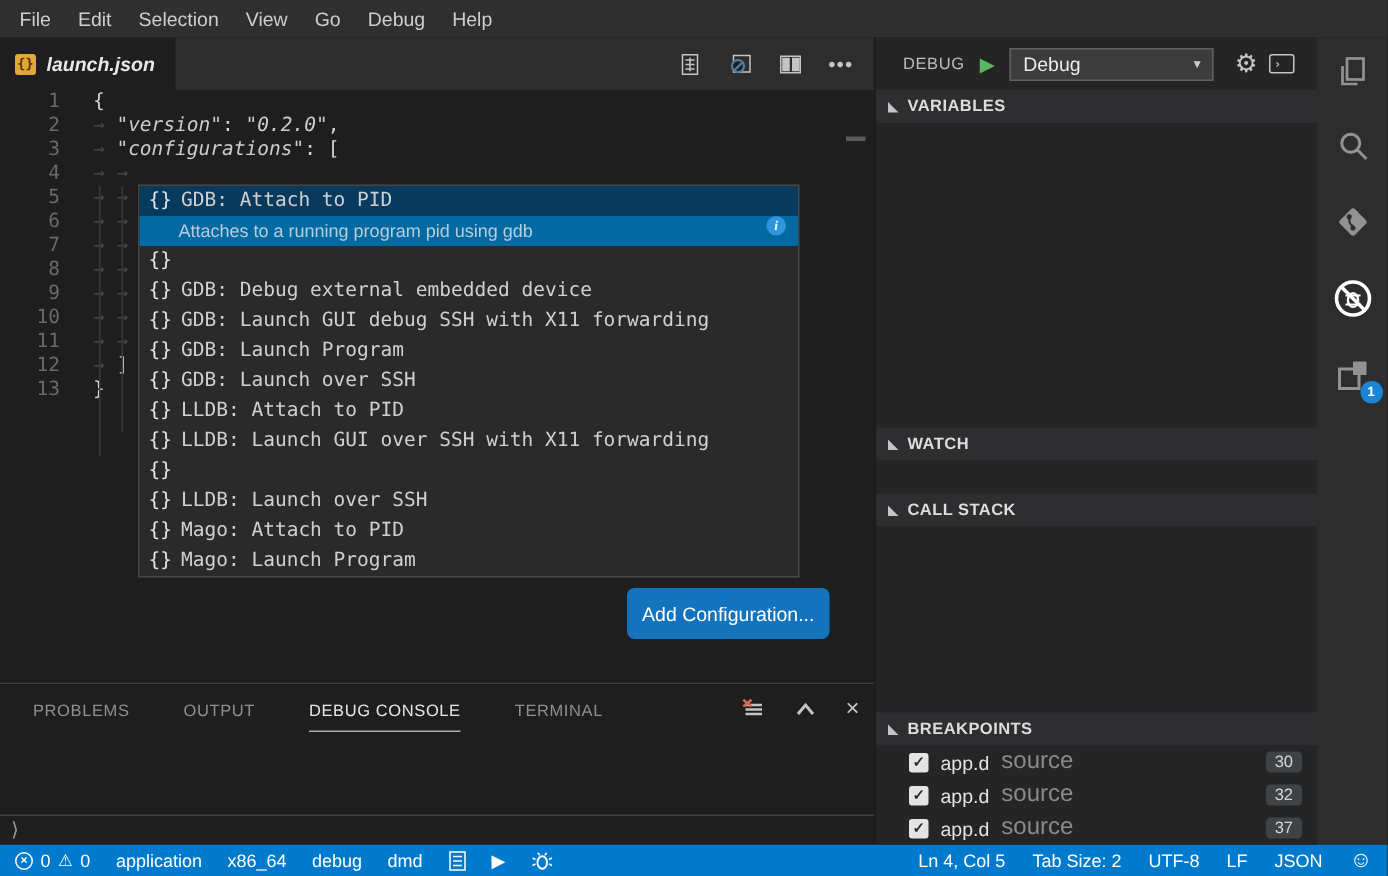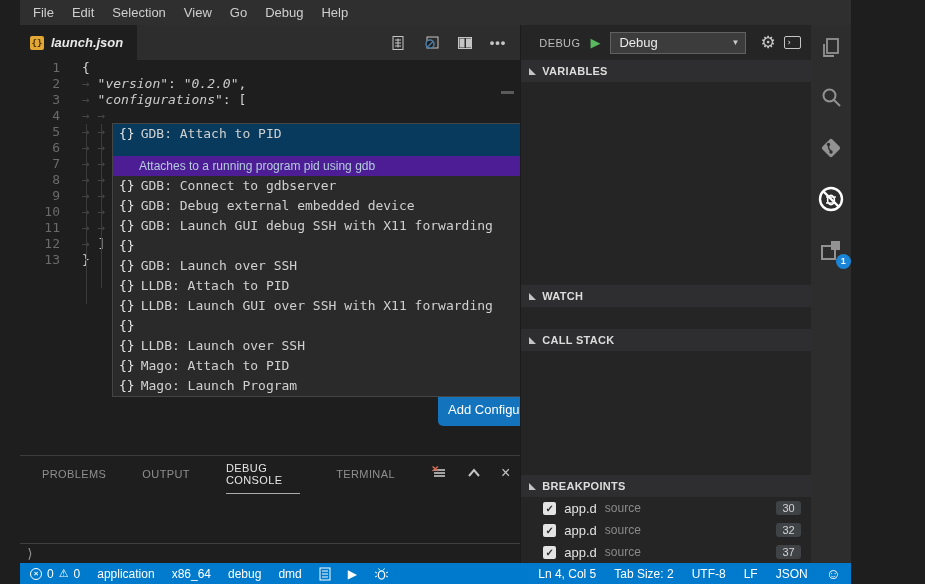--- a/index.html
+++ b/index.html
@@ -3,21 +3,21 @@
 <meta charset="utf-8">
 <style>
   * { box-sizing: border-box; }
   html,body { margin:0; padding:0; }
   body {
     width:925px; height:584px; overflow:hidden;
     background:#1e1e1e; color:#cccccc;
     font-family:"Liberation Sans", sans-serif; font-size:13px;
     -webkit-font-smoothing:antialiased;
   }
-  .app { position:relative; width:851px; height:584px;padding-left:20px; }
+  .app { position:relative; width:925px; height:584px; }
 
   
   .menubar { height:25px; background:#2f2f30; display:flex; align-items:center; padding-left:4px; }
   .menubar .menu-item { padding:0 9px; font-size:13px; color:#cfcfcf; cursor:default; }
 
   
   .main { display:flex; height:538px; }
   .left-col { width:583px; display:flex; flex-direction:column; }
 
   
@@ -42,22 +42,22 @@
   .indent-guide { position:absolute; width:1px; background:#3a3a3a; }
   .ruler-mark { position:absolute; right:6px; top:31px; width:13px; height:3px; background:#5a5a5a; }
 
   
   .suggest { position:absolute; left:92px; top:63px; width:441px; background:#2a2a2b;
     border:1px solid #454545; z-index:5; }
   .sg-row { height:20px; line-height:20px; display:flex; align-items:center; padding-left:6px;
     color:#d0d0d0; white-space:pre; }
   .sg-obj { color:#e6e6e6; margin-right:6px; }
   .sg-sel { background:#073a5c; }
-  .sg-desc { height:20px; line-height:20px; background:#4c1d95; display:flex; align-items:center;
-    padding-left:26px; font-family:"Liberation Sans",sans-serif; font-size:12px; color:#b5cddd;margin-top:12px; }
+  .sg-desc { height:20px; line-height:20px; background:#0369a1; display:flex; 
+    padding-left:26px; font-family:"Liberation Sans",sans-serif; font-size:12px; color:#b5cddd; }
   .sg-info { margin-left:auto; margin-right:8px; width:13px; height:13px; border-radius:50%;
     background:#2f95dd; color:#ffffff; font:bold italic 9px/13px "Liberation Serif",serif;
     text-align:center; flex:none; }
 
   .addcfg { position:absolute; left:418px; top:332px; width:135px; height:34px;
     background:#1374bd; color:#ffffff; border:none; border-radius:5px;
     font-family:"Liberation Sans",sans-serif; font-size:13px; cursor:pointer; }
 
   
   .panel { height:108px; background:#1e1e1e; border-top:1px solid #3c3c3c; display:flex; flex-direction:column; }
@@ -87,21 +87,21 @@
   .sec-head { height:22px; background:#2e2e30; display:flex; align-items:center; padding-left:8px; gap:6px; }
   .sec-title { font-size:11px; font-weight:bold; color:#dddddd; letter-spacing:.3px; }
   .twistie { width:0; height:0; border-right:7px solid transparent; border-bottom:7px solid #c5c5c5; flex:none; }
   .sec-body { background:#252526; }
   .body-vars { height:203px; } .body-watch { height:22px; } .body-stack { height:124px; }
 
   .bp-row { height:22px; display:flex; align-items:center; padding:0 10px 0 22px; gap:8px; }
   .bp-check { width:13px; height:13px; background:#e4e4e4; border-radius:2px; flex:none;
     font:bold 10px/13px "Liberation Sans",sans-serif; color:#2b2b2b; text-align:center; }
   .bp-file { color:#e2e2e2; }
-  .bp-origin { color:#8a8a8a; font-size:12px; }
+  .bp-origin { color:#8a8a8a; font-size:16px; }
   .bp-line { margin-left:auto; background:#3f4346; border-radius:3px; padding:1px 6px;
     font-size:11px; color:#d5d5d5; }
 
   
   .activitybar { width:47px; background:#2d2d2d; display:flex; flex-direction:column; align-items:center;
     padding-top:10px; gap:24px; }
   .ab-icon { color:#929292; position:relative; display:flex; }
   .ab-icon.active { color:#ffffff; }
   .ab-badge { position:absolute; right:-7px; bottom:-6px; width:15px; height:15px; border-radius:50%;
     background:#1a85d6; color:#fff; font:bold 9px/15px "Liberation Sans",sans-serif; text-align:center; }
@@ -193,24 +193,24 @@
             <div class="sg-row">
               <span class="sg-obj">{}</span>
               <span>GDB: Attach to PID</span>
             </div>
             <div class="sg-desc">
               <span>Attaches to a running program pid using gdb</span>
               <span class="sg-info">i</span>
             </div>
           </div>
           <div>
-              <div class="sg-row"><span class="sg-obj">{}</span><span>GDB: Connect to gdbserver</span></div>
+              <div class="sg-row"><span class="sg-obj">{}</span></div>
               <div class="sg-row"><span class="sg-obj">{}</span><span>GDB: Debug external embedded device</span></div>
               <div class="sg-row"><span class="sg-obj">{}</span><span>GDB: Launch GUI debug SSH with X11 forwarding</span></div>
-              <div class="sg-row"><span class="sg-obj">{}</span></div>
+              <div class="sg-row"><span class="sg-obj">{}</span><span>GDB: Launch Program</span></div>
               <div class="sg-row"><span class="sg-obj">{}</span><span>GDB: Launch over SSH</span></div>
               <div class="sg-row"><span class="sg-obj">{}</span><span>LLDB: Attach to PID</span></div>
               <div class="sg-row"><span class="sg-obj">{}</span><span>LLDB: Launch GUI over SSH with X11 forwarding</span></div>
               <div class="sg-row"><span class="sg-obj">{}</span></div>
               <div class="sg-row"><span class="sg-obj">{}</span><span>LLDB: Launch over SSH</span></div>
               <div class="sg-row"><span class="sg-obj">{}</span><span>Mago: Attach to PID</span></div>
               <div class="sg-row"><span class="sg-obj">{}</span><span>Mago: Launch Program</span></div>
             </div>
         </div>
 

